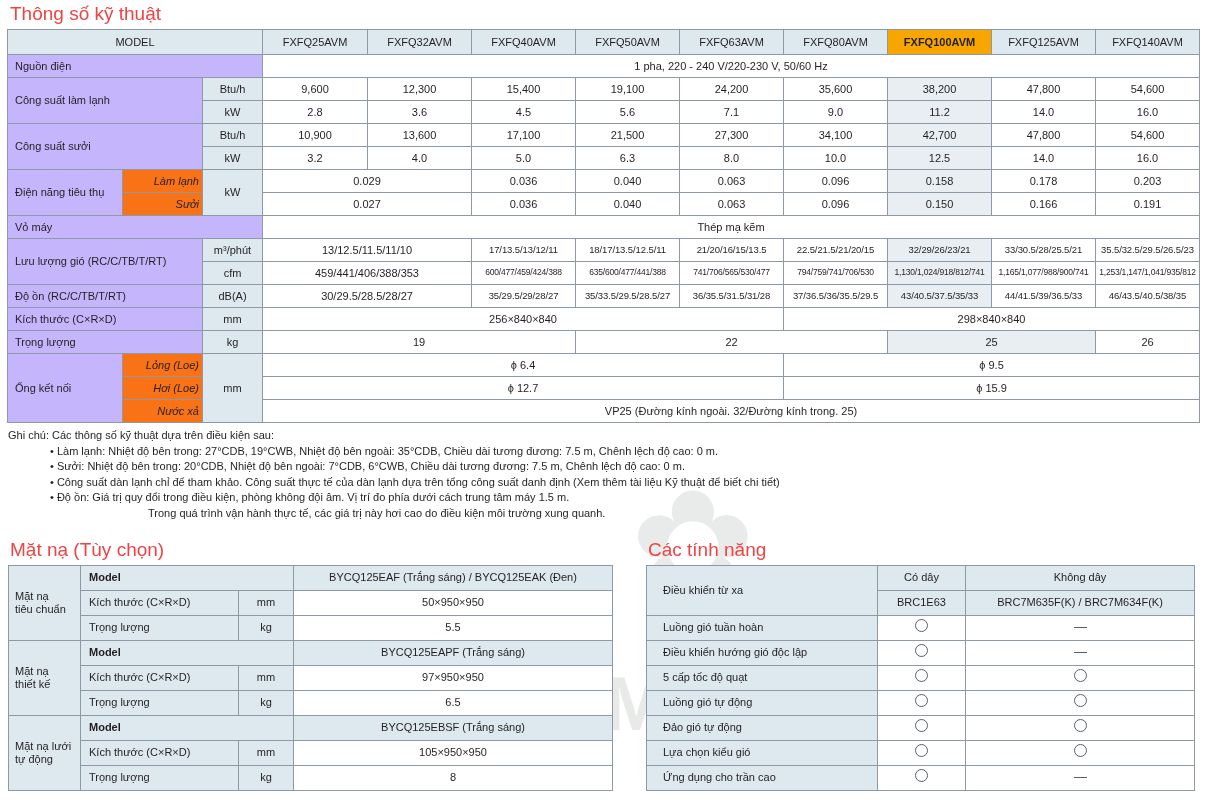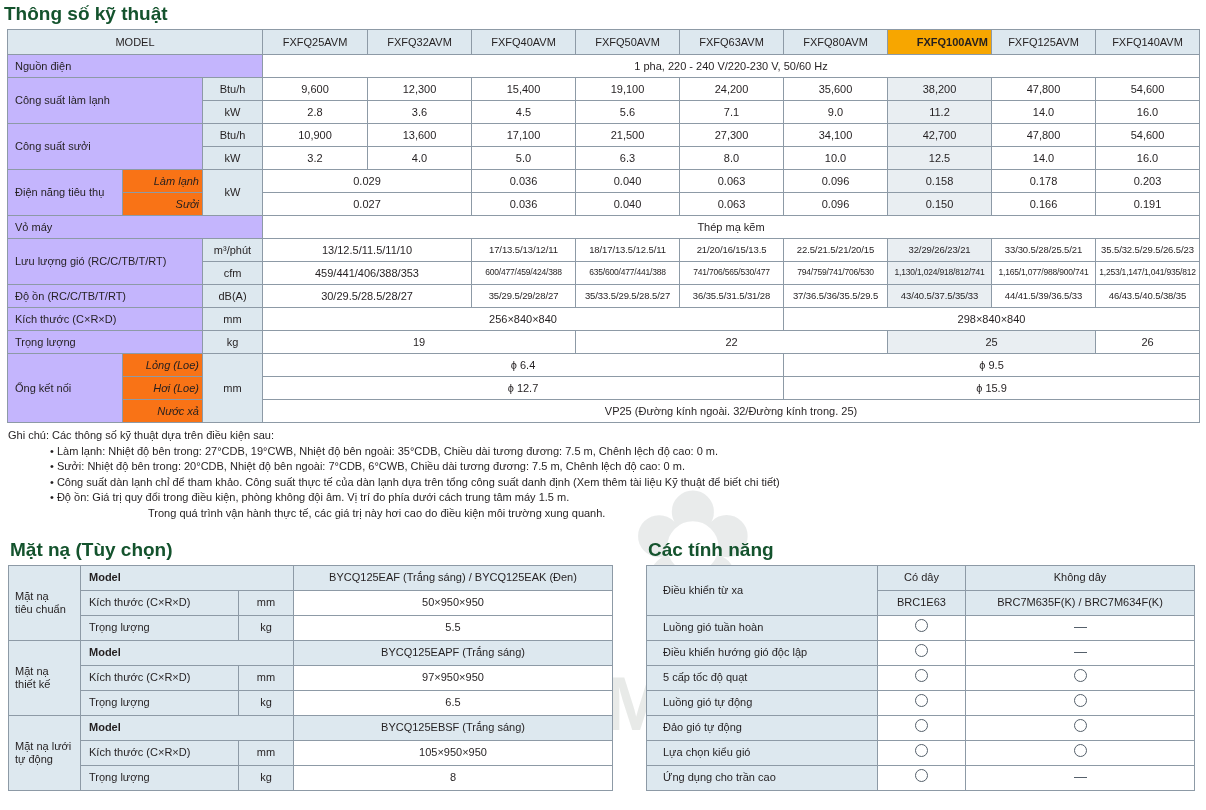--- a/index.html
+++ b/index.html
@@ -37,22 +37,22 @@
     color:rgba(170,178,178,.30);font-size:90px;line-height:90px;
   }
   .wm-flower{
     left:630px;top:470px;color:rgba(175,183,183,.28);
     font-size:150px;line-height:150px;
   }
 
   .page{position:relative;z-index:1;}
 
   h1.section-title{
-    font-size:19px;font-weight:bold;margin:0;
-    padding:3px 0 4px 4px;color:#14532d;
+    font-size:19px;font-weight:normal;margin:0;
+    padding:3px 0 4px 10px;color:#ef4444;
   }
 
   
   table{
     border-collapse:collapse;
     table-layout:fixed;
     font-size:11px;
     color:#231f20;
   }
   td,th{
@@ -61,21 +61,21 @@
     text-align:center;
     vertical-align:middle;
     font-weight:normal;
     background:#ffffff;
     line-height:1.15;
   }
   td.hd{background:#dde8ef;}
   td.hd-sub{background:#dde8ef;}
   td.lbl{background:#c4b5fd;text-align:left;padding-left:7px;}
   td.lbl-c{background:#f97316;text-align:right;font-style:italic;}
-  td.hl{background:#f7a600;font-weight:bold;text-align:right;}
+  td.hl{background:#f7a600;font-weight:bold;}
   td.val-hl{background:#e9eef2;text-align:center;}
   td.tiny{font-size:8.5px;letter-spacing:-.2px;}
   td.small{font-size:9.5px;letter-spacing:-.1px;}
 
   
   #spec-table{width:1192px;margin:0 7px;}
   #spec-table td{height:20px;}
 
   
   .notes{

